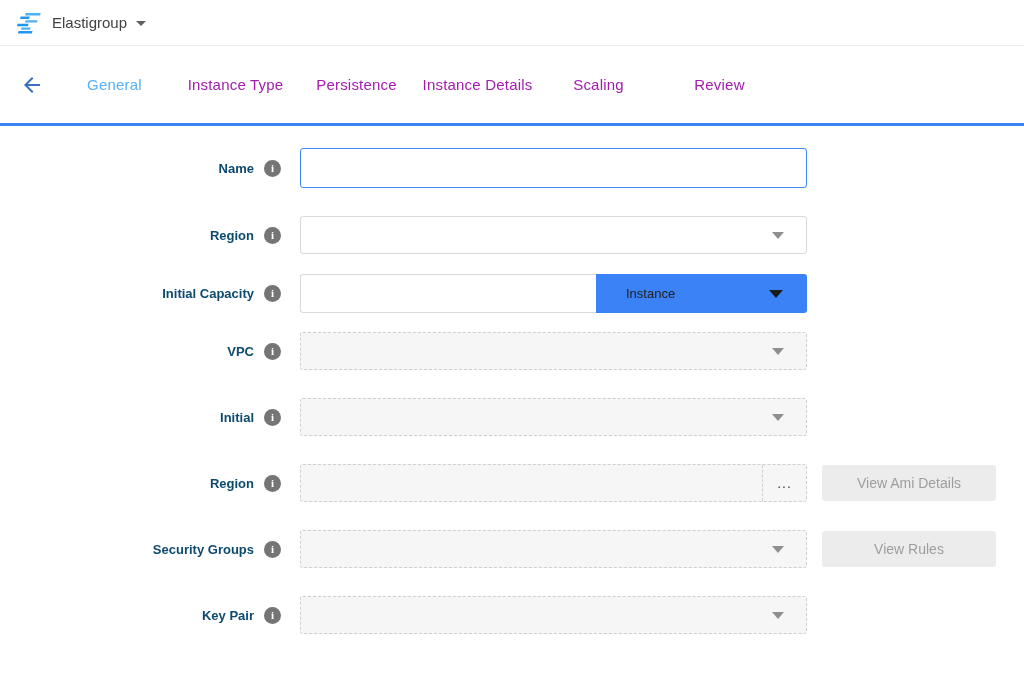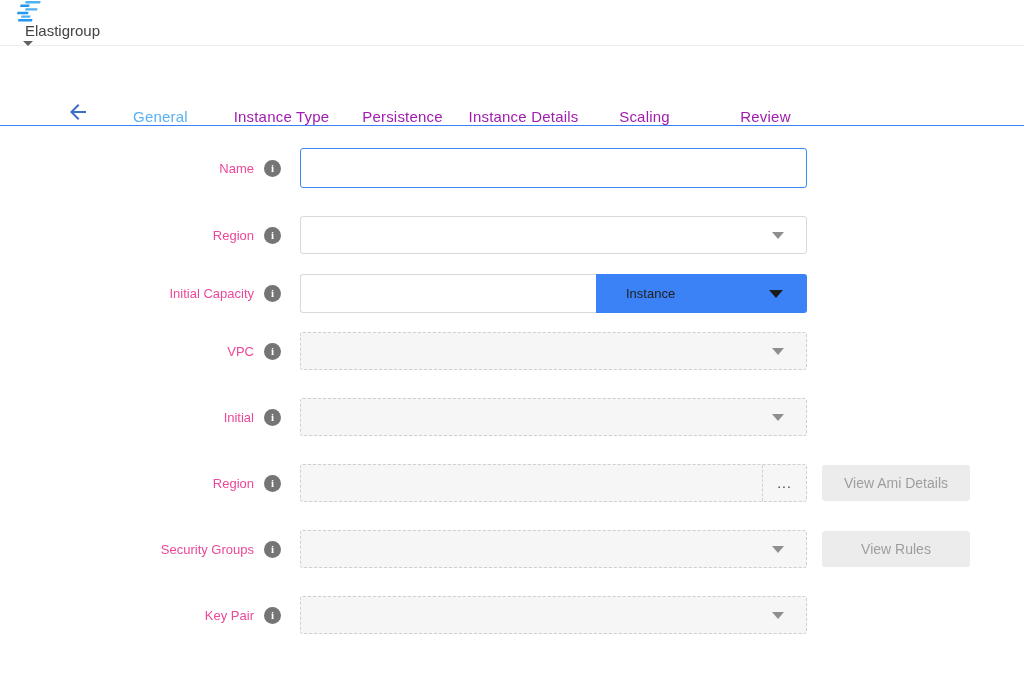--- a/index.html
+++ b/index.html
@@ -7,38 +7,38 @@
               font-family:"Liberation Sans", sans-serif; overflow:hidden; }
 
   
   .app-header { height:46px; display:flex; align-items:center; padding:0 14px;
                 border-bottom:1px solid #ececec; background:#fff; }
   .logo { width:27px; height:22px; display:block; }
   .app-title { font-size:15px; color:#424242; margin-left:11px; cursor:pointer; }
   .caret-sm { width:0; height:0; margin-left:9px; margin-top:2px;
               border-left:5px solid transparent; border-right:5px solid transparent;
               border-top:5px solid #616161; }
-  .header-dd { display:flex; align-items:flex-start; cursor:pointer;flex-direction:column; }
-
-  
-  .tabbar { height:80px; display:flex; align-items:flex-end;
-            border-bottom:1px solid #3b82f6; background:#fff;padding-left:46px; }
+  .header-dd { display:flex; align-items:center; cursor:pointer; }
+
+  
+  .tabbar { height:80px; display:flex; align-items:center;
+            border-bottom:3px solid #3b82f6; background:#fff; }
   .back-btn { margin-left:19px; width:26px; height:26px; display:flex;
               align-items:center; justify-content:center; cursor:pointer; }
   .tabs { display:flex; margin-left:9px; }
   .tab { width:121px; text-align:center; font-size:15px; color:#a21caf;
          cursor:pointer; letter-spacing:.2px; white-space:nowrap; }
   .tab.active { color:#58b0f5; }
 
   
   .form { padding-top:22px; }
   .form-row { display:flex; align-items:center; margin-bottom:28px; height:38px; }
   .label-col { width:300px; padding-right:19px; display:flex; align-items:center;
                justify-content:flex-end; }
-  .field-label { font-size:13px; font-weight:normal; color:#ec4899; white-space:nowrap; }
+  .field-label { font-size:13px; font-weight:bold; color:#0c4a6e; white-space:nowrap; }
   .info-icon { width:17px; height:17px; min-width:17px; border-radius:50%;
                background:#757575; color:#ffffff; font-size:11px; font-weight:bold;
                font-family:"Liberation Serif", serif; display:flex; align-items:center;
                justify-content:center; margin-left:10px; cursor:pointer; }
   .control-col { width:507px; position:relative; display:flex; }
 
   .text-input { width:100%; height:40px; border:1px solid #3c8af3; border-radius:3px;
                 outline:none; font-size:14px; padding:0 12px; color:#424242;
                 font-family:"Liberation Sans", sans-serif; }
 
@@ -61,21 +61,21 @@
                 border-top:8px solid #1b1b1b; }
 
   
   .image-box { width:100%; height:38px; background:#f6f6f6; border:1px dashed #cfcfcf;
                border-radius:3px; display:flex; }
   .image-value { flex:1; }
   .browse-seg { width:44px; border-left:1px dashed #cfcfcf; display:flex;
                 align-items:center; justify-content:center; font-size:14px;
                 color:#424242; letter-spacing:1px; }
 
-  .side-btn { margin-left:15px; width:148px; height:36px; background:#ececec;
+  .side-btn { margin-left:15px; width:174px; height:36px; background:#ececec;
               border:none; border-radius:3px; color:#9e9e9e; font-size:14px;
               display:flex; align-items:center; justify-content:center;
               font-family:"Liberation Sans", sans-serif; white-space:nowrap; }
 </style>
 </head>
 <body>
 
 <div class="app-header">
   <div class="header-dd">
     <svg class="logo" viewBox="0 0 27 22" xmlns="http://www.w3.org/2000/svg">

